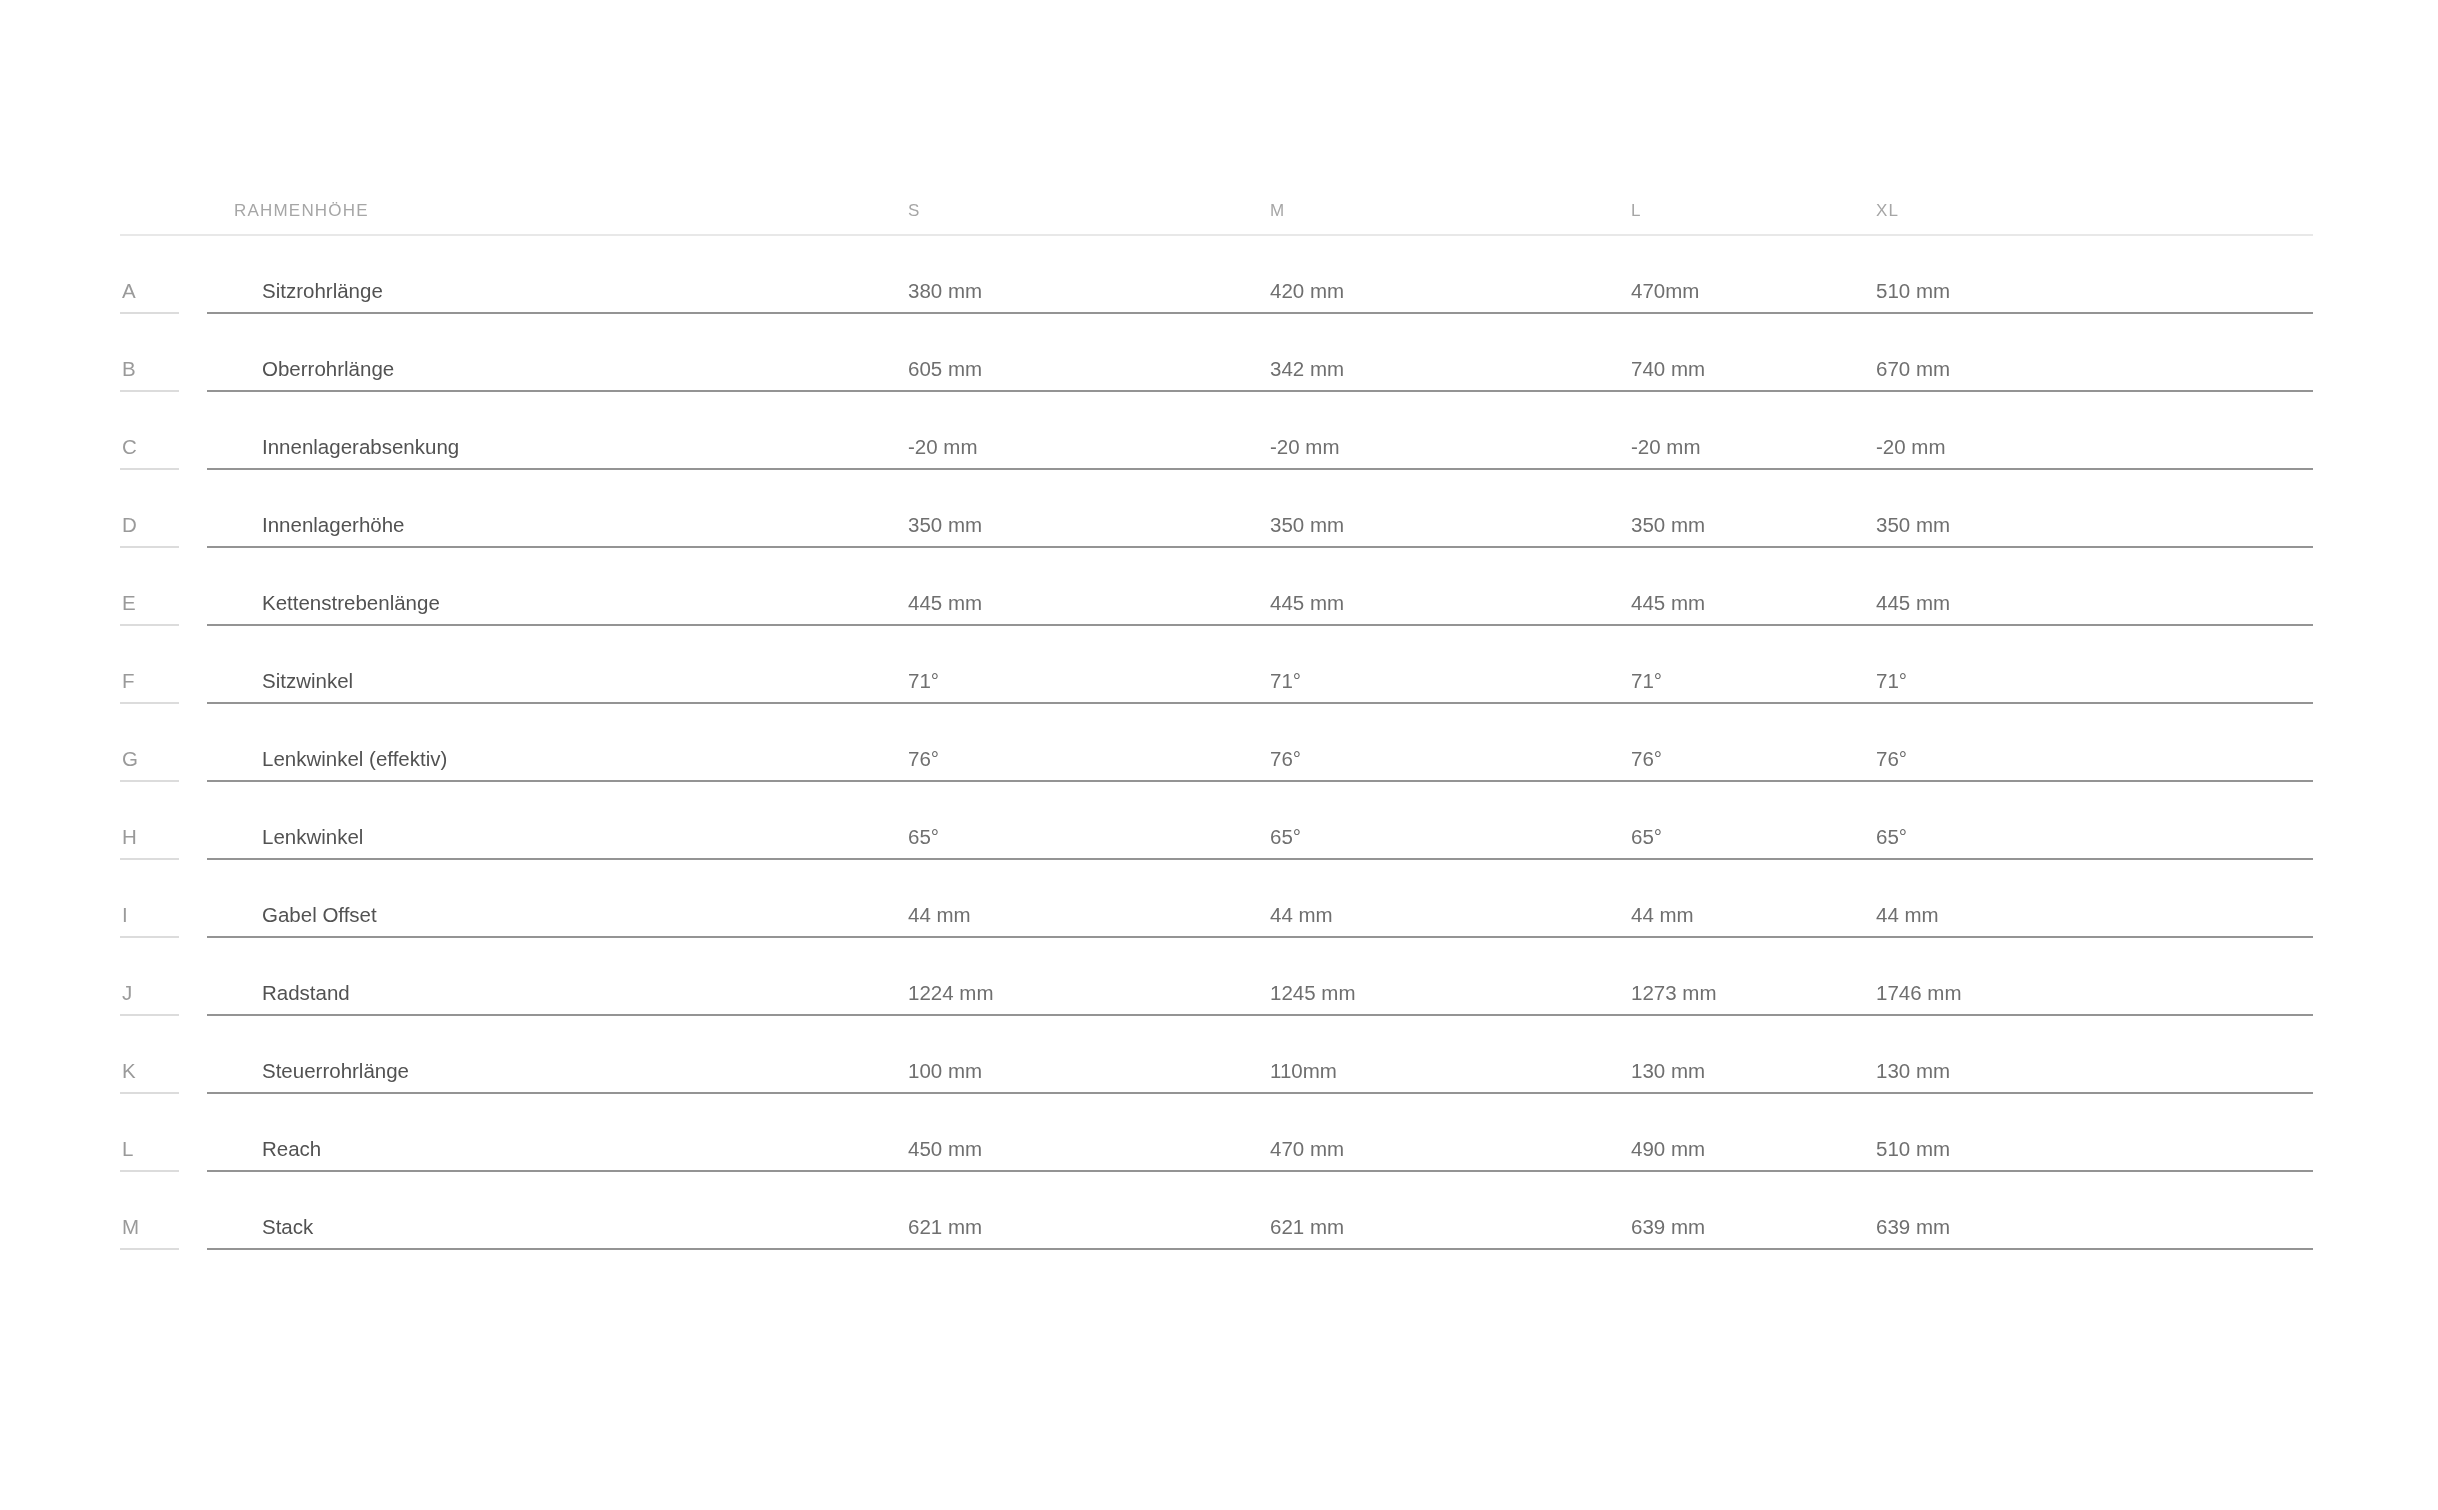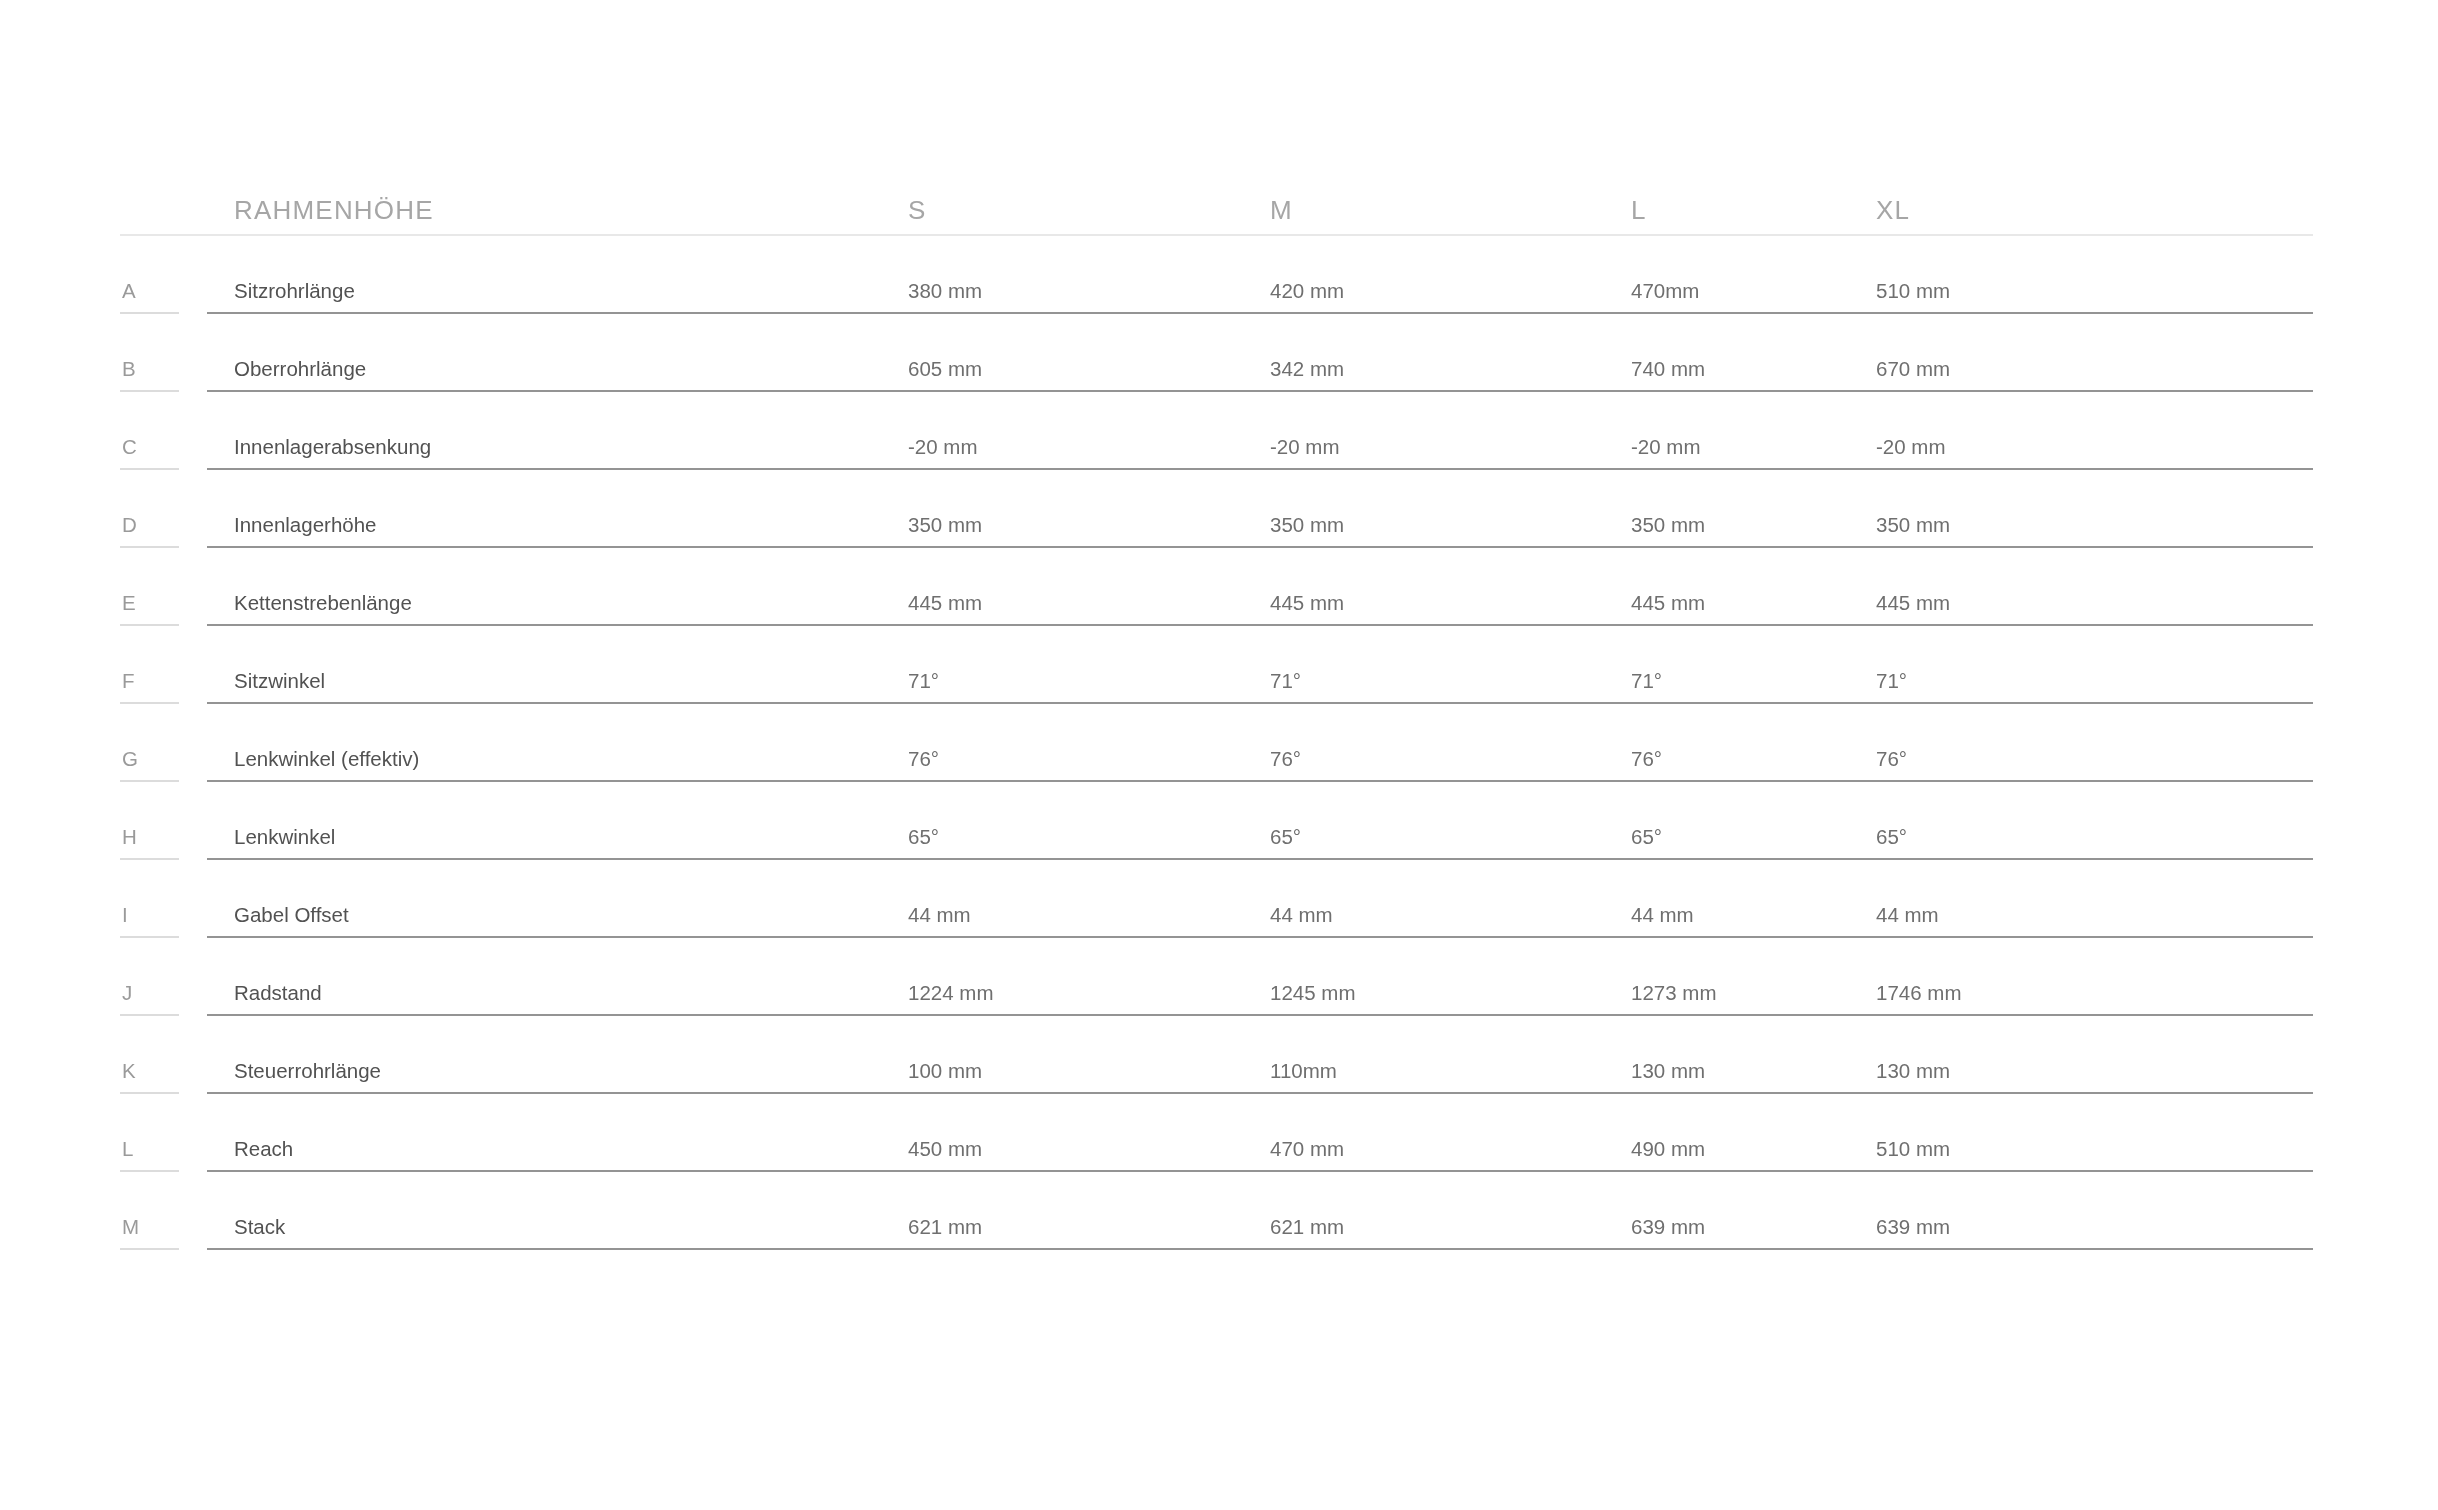--- a/index.html
+++ b/index.html
@@ -32,21 +32,21 @@
     left: 120px;
     right: 125px;
     bottom: 0;
     height: 2px;
     background: #e8e8e8;
   }
   .geo-header .cell {
     position: absolute;
     bottom: 13.7px;
     line-height: 23.4px;
-    font-size: 26px;
+    font-size: 17px;
     letter-spacing: 1.2px;
     color: #a6a6a6;
     white-space: nowrap;
   }
   
   .geo-row {
     position: relative;
     height: 78px;
   }
   .geo-row::before {
@@ -74,20 +74,21 @@
     bottom: 11.7px;
     line-height: 23.4px;
     font-size: 20.5px;
     white-space: nowrap;
   }
   .geo-row .letter {
     color: #9a9a9a;
   }
   .geo-row .label {
     color: #525252;
+    margin-left: 28px;
   }
   .geo-row .val {
     color: #6f6f6f;
     text-align: right;
   }
   
   .col-letter { left: 122px; }
   .col-label  { left: 234px; }
   .col-s      { left: 908px; }
   .col-m      { left: 1270px; }

